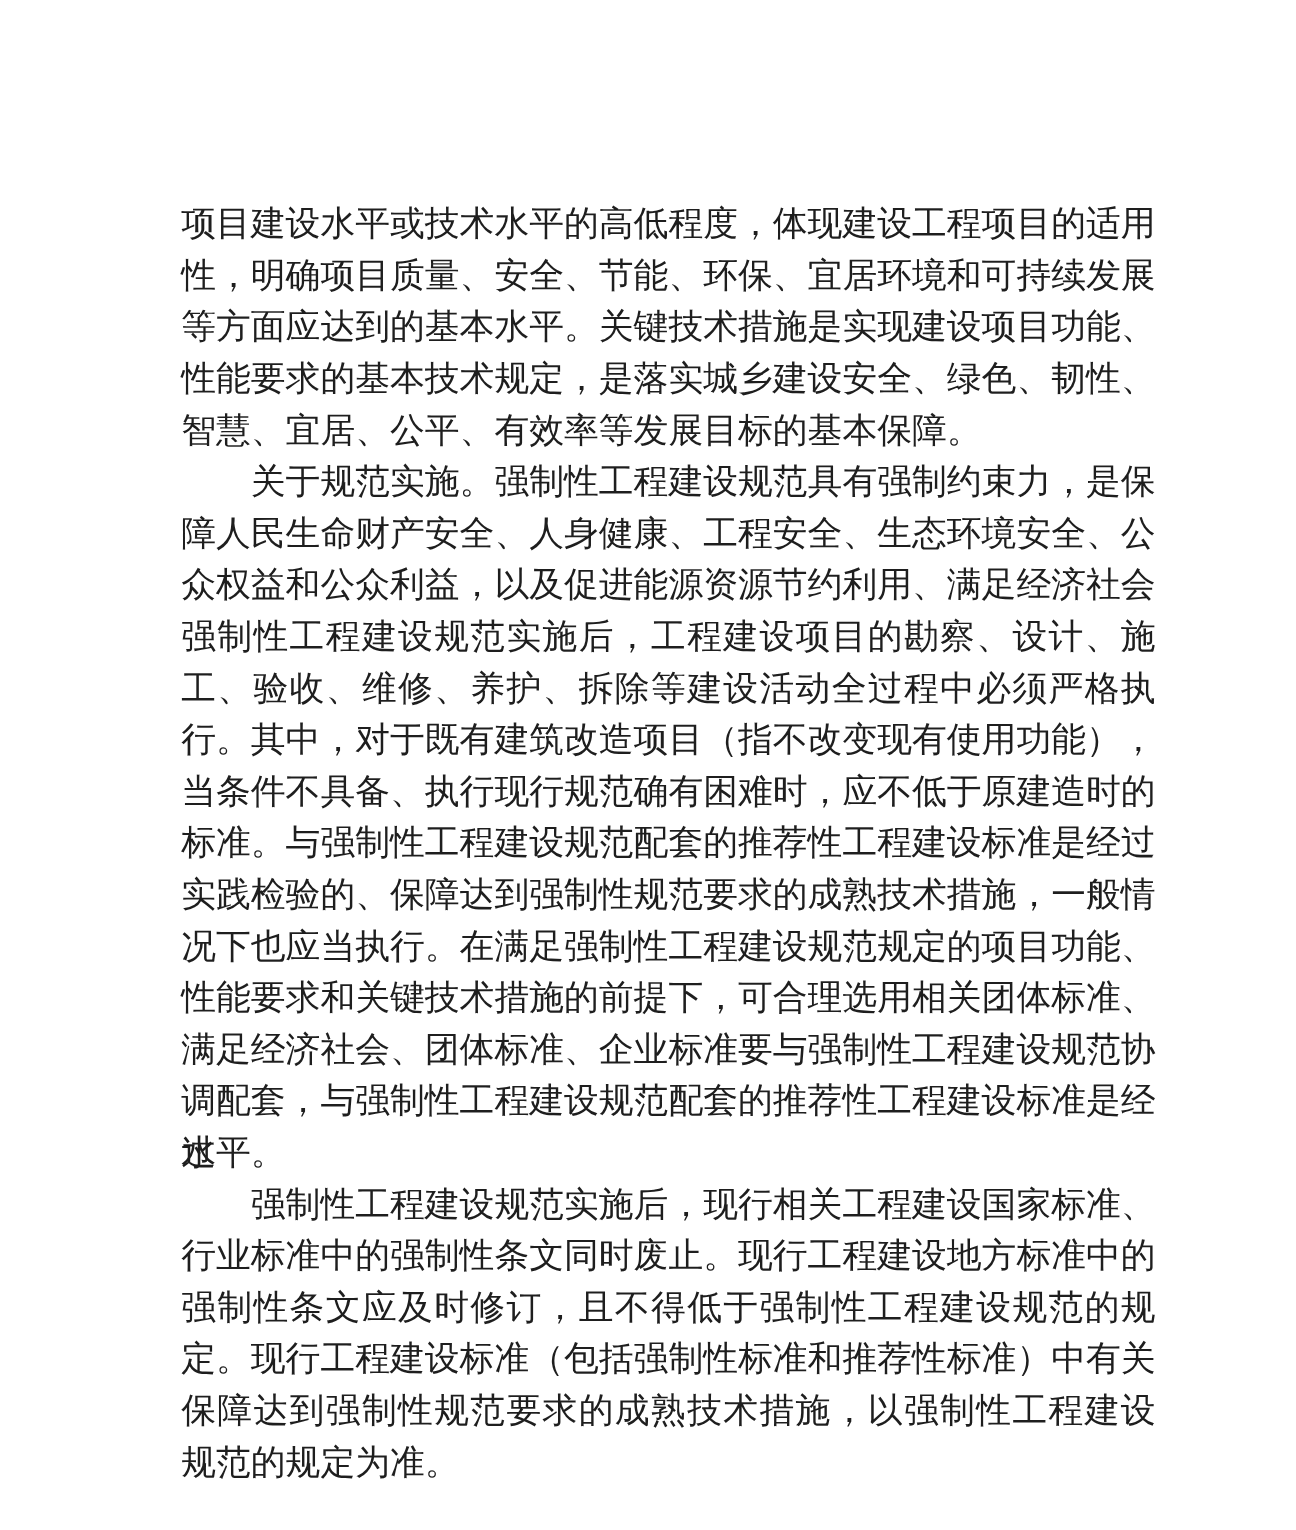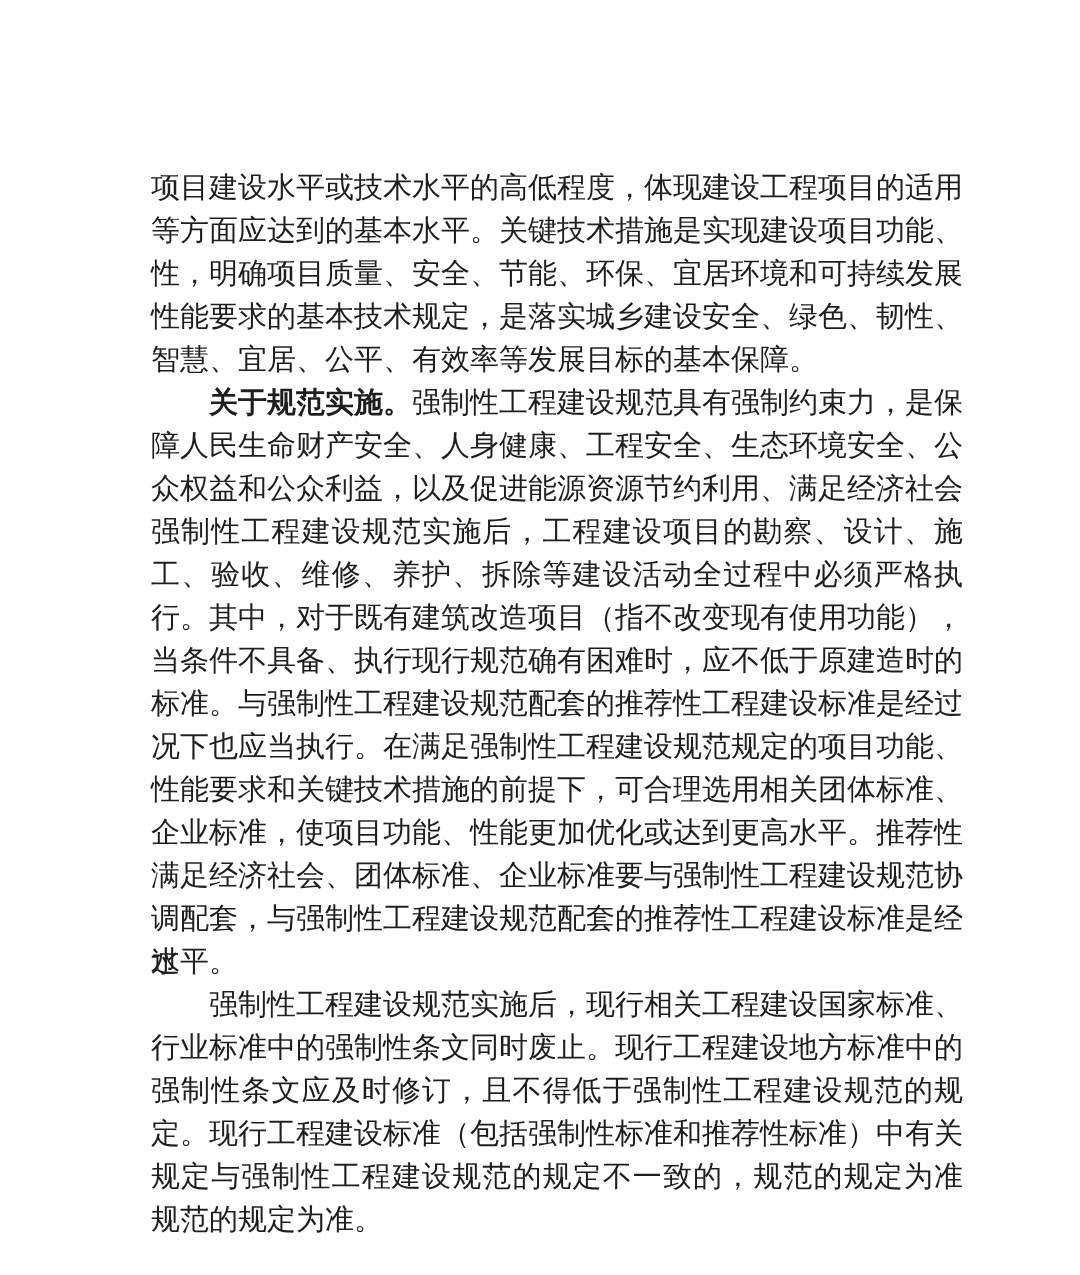--- a/index.html
+++ b/index.html
@@ -37,54 +37,54 @@
   }
   .t-line.last {
     text-align-last: left;
   }
   .ind {
     display: inline-block;
     width: 58px;
     height: 1px;
   }
   .lead {
-    font-weight: 700;
+    font-weight: 400;
     font-family: "Liberation Sans", "DejaVu Sans", sans-serif;
   }
 </style>
 </head>
 <body>
 
 <div class="page">
   <div class="text-block">
       <div class="paragraph">
         <div class="t-line">项目建设水平或技术水平的高低程度，体现建设工程项目的适用</div>
+        <div class="t-line">性，明确项目质量、安全、节能、环保、宜居环境和可持续发展</div>
         <div class="t-line">等方面应达到的基本水平。关键技术措施是实现建设项目功能、</div>
-        <div class="t-line">性，明确项目质量、安全、节能、环保、宜居环境和可持续发展</div>
         <div class="t-line">性能要求的基本技术规定，是落实城乡建设安全、绿色、韧性、</div>
         <div class="t-line last">智慧、宜居、公平、有效率等发展目标的基本保障。</div>
       </div>
       <div class="paragraph">
         <div class="t-line"><span class="ind"></span><b class="lead">关于规范实施。</b>强制性工程建设规范具有强制约束力，是保</div>
         <div class="t-line">障人民生命财产安全、人身健康、工程安全、生态环境安全、公</div>
         <div class="t-line">众权益和公众利益，以及促进能源资源节约利用、满足经济社会</div>
         <div class="t-line">强制性工程建设规范实施后，工程建设项目的勘察、设计、施</div>
         <div class="t-line">工、验收、维修、养护、拆除等建设活动全过程中必须严格执</div>
         <div class="t-line">行。其中，对于既有建筑改造项目（指不改变现有使用功能），</div>
         <div class="t-line">当条件不具备、执行现行规范确有困难时，应不低于原建造时的</div>
         <div class="t-line">标准。与强制性工程建设规范配套的推荐性工程建设标准是经过</div>
+        <div class="t-line">实践检验的、保障达到强制性规范要求的成熟技术措施，一般情</div>
         <div class="t-line">况下也应当执行。在满足强制性工程建设规范规定的项目功能、</div>
         <div class="t-line">性能要求和关键技术措施的前提下，可合理选用相关团体标准、</div>
-        <div class="t-line">企业标准，使项目功能、性能更加优化或达到更高水平。推荐性</div>
         <div class="t-line">满足经济社会、团体标准、企业标准要与强制性工程建设规范协</div>
         <div class="t-line">调配套，与强制性工程建设规范配套的推荐性工程建设标准是经过</div>
         <div class="t-line last">水平。</div>
       </div>
       <div class="paragraph">
         <div class="t-line"><span class="ind"></span>强制性工程建设规范实施后，现行相关工程建设国家标准、</div>
         <div class="t-line">行业标准中的强制性条文同时废止。现行工程建设地方标准中的</div>
         <div class="t-line">强制性条文应及时修订，且不得低于强制性工程建设规范的规</div>
         <div class="t-line">定。现行工程建设标准（包括强制性标准和推荐性标准）中有关</div>
-        <div class="t-line">规定与强制性工程建设规范的规定不一致的，规范的规定为准</div>
+        <div class="t-line">保障达到强制性规范要求的成熟技术措施，以强制性工程建设</div>
         <div class="t-line last">规范的规定为准。</div>
       </div>
     </div>
 </div>
 
 </body></html>

